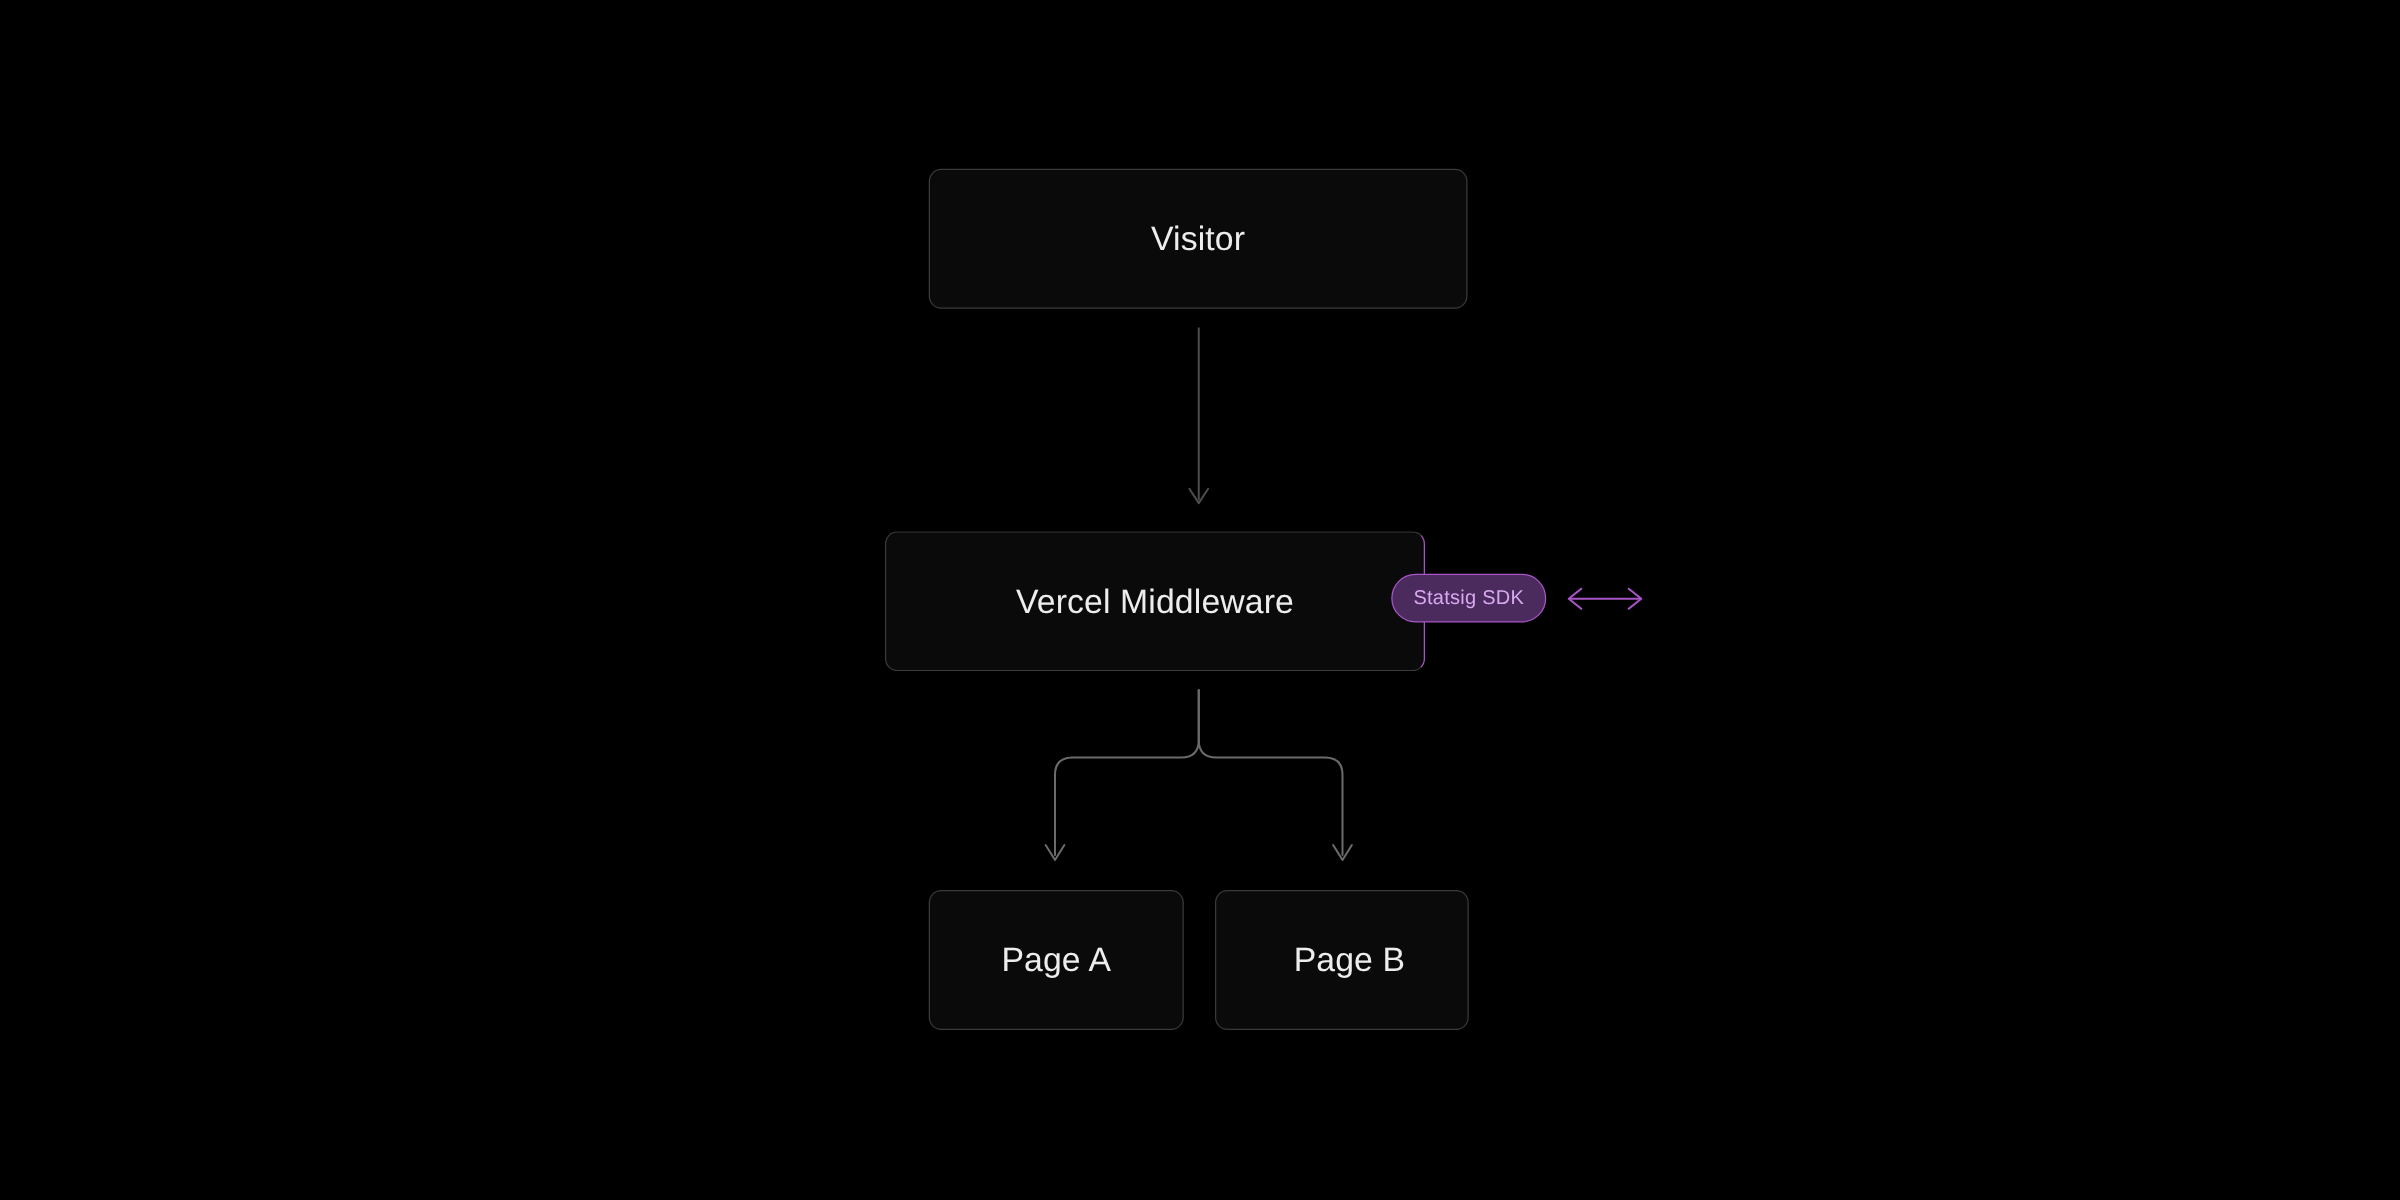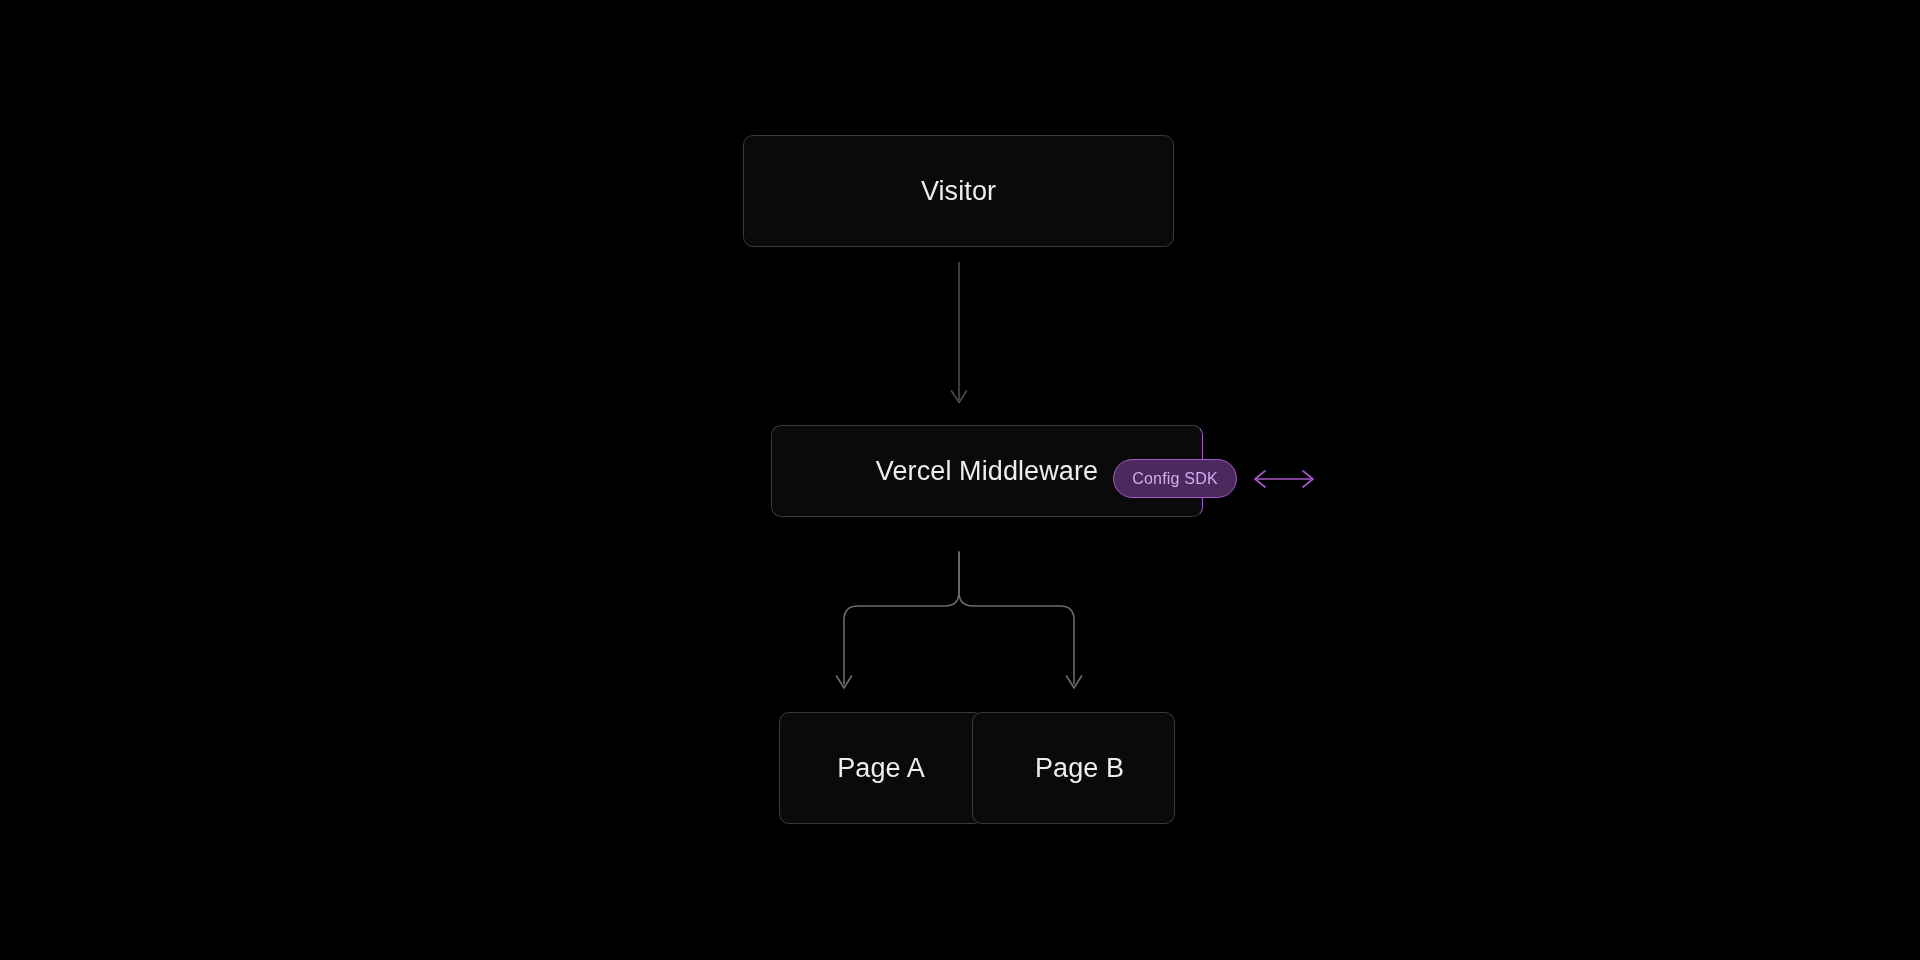--- a/index.html
+++ b/index.html
@@ -58,44 +58,43 @@
 
   
   #node-visitor {
     left: 743px;
     top: 135px;
     width: 431px;
     height: 112px;
   }
 
   #node-middleware {
-    left: 771px;
+    left: 708px;
     top: 425px;
     width: 432px;
-    height: 92px;
+    height: 112px;
     border-right-color: #a855c7;
   }
 
   #node-edge-config {
     left: 1332px;
     top: 425px;
     width: 433px;
     height: 112px;
     border-style: dashed;
     border-color: #3f3f3f;
     border-left-color: #a855c7;
     background: #050505;
   }
 
   #node-page-a {
     left: 743px;
     top: 712px;
     width: 204px;
     height: 112px;
-    margin-left: 36px;
   }
 
   #node-page-b {
     left: 972px;
     top: 712px;
     width: 203px;
     height: 112px;
     padding-left: 12px;
   }
 
@@ -156,21 +155,21 @@
 
   <div class="node" id="node-visitor">
     <span class="node-label">Visitor</span>
   </div>
 
   <div class="node" id="node-middleware">
     <span class="node-label">Vercel Middleware</span>
   </div>
 
   <div id="badge-statsig-sdk">
-    <span class="badge-label">Config SDK</span>
+    <span class="badge-label">Statsig SDK</span>
   </div>
 
 
   <div class="node" id="node-page-a">
     <span class="node-label">Page A</span>
   </div>
 
   <div class="node" id="node-page-b">
     <span class="node-label">Page B</span>
   </div>

